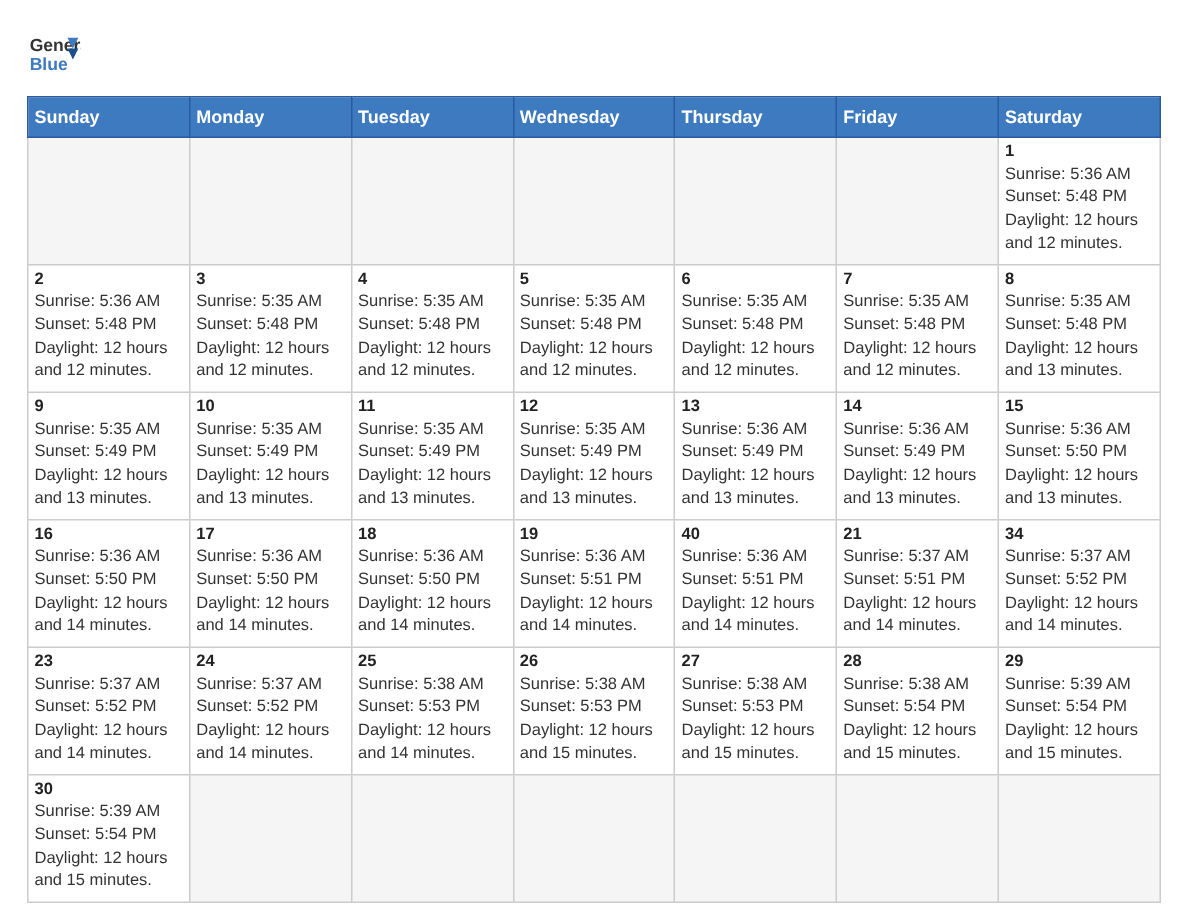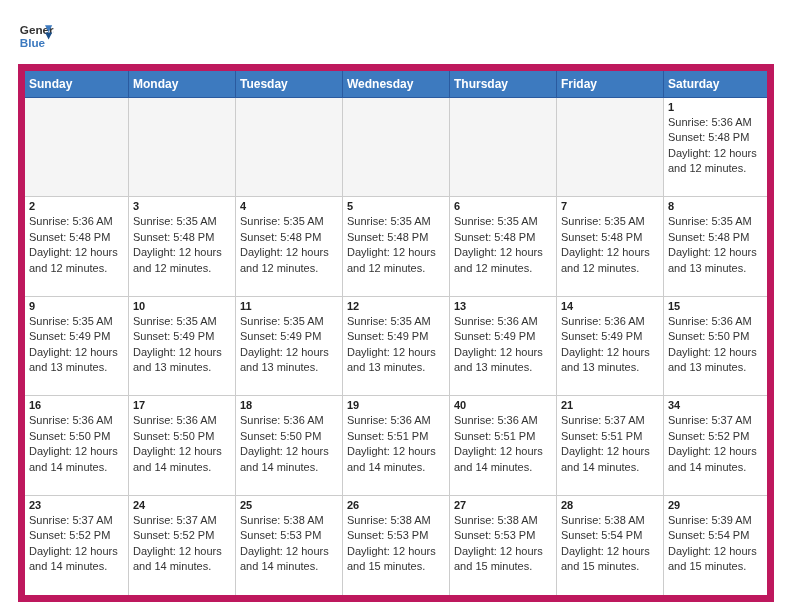--- a/index.html
+++ b/index.html
@@ -40,21 +40,21 @@
       font-weight: bold;
       color: #222;
       line-height: 1.1;
     }
     .subtitle {
       font-size: 14px;
       color: #555;
     }
     .calendar {
       flex: 1;
-      border: 7px solid #be185d;
+      border: 1px solid #be185d;
       border-collapse: collapse;
       width: 100%;
       table-layout: fixed;
       padding-left: 35px;
     }
     .calendar th {
       background: #3d7abf;
       color: #fff;
       font-size: 12px;
       font-weight: bold;
@@ -334,15 +334,30 @@
 and 15 minutes.</div>
           </td>
           <td>
             <span class="day-num">29</span>
             <div class="day-info" style="white-space: pre-line;">Sunrise: 5:39 AM
 Sunset: 5:54 PM
 Daylight: 12 hours
 and 15 minutes.</div>
           </td>
         </tr>
+        <tr class="last-row">
+          <td>
+            <span class="day-num">30</span>
+            <div class="day-info" style="white-space: pre-line;">Sunrise: 5:39 AM
+Sunset: 5:54 PM
+Daylight: 12 hours
+and 15 minutes.</div>
+          </td>
+          <td class="empty"></td>
+          <td class="empty"></td>
+          <td class="empty"></td>
+          <td class="empty"></td>
+          <td class="empty"></td>
+          <td class="empty"></td>
+        </tr>
       </tbody>
   </table>
 </div>
 
 </body></html>

